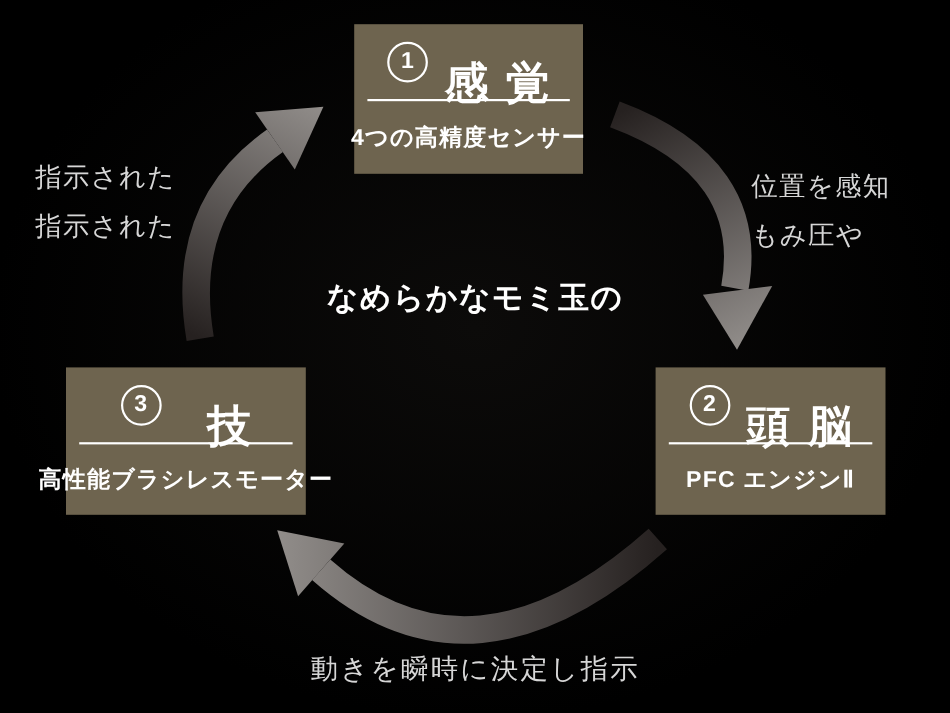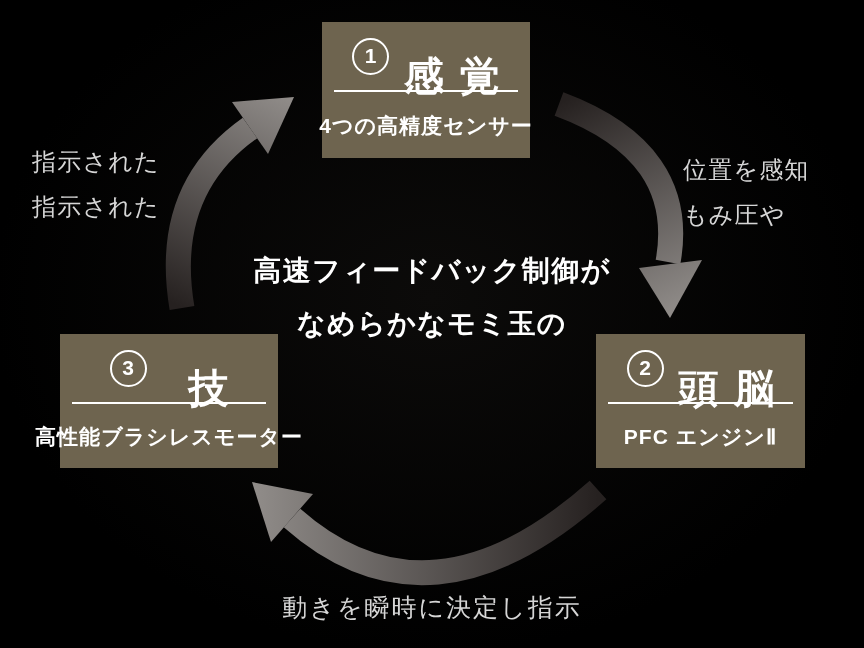--- a/index.html
+++ b/index.html
@@ -117,21 +117,20 @@
       <span class="node-title">技</span>
     </div>
     <div class="divider"></div>
     <div class="node-sub">
       <span>高性能</span>
       <span>ブラシレスモーター</span>
     </div>
   </div>
 
   <div class="center-text">
-    <div>高速フィードバック制御が</div>
     <div>なめらかなモミ玉の</div>
   </div>
 
   <div class="edge-label label-left">
     <div>指示された</div>
     <div>指示された</div>
   </div>
 
   <div class="edge-label label-right">
     <div>位置を感知</div>

